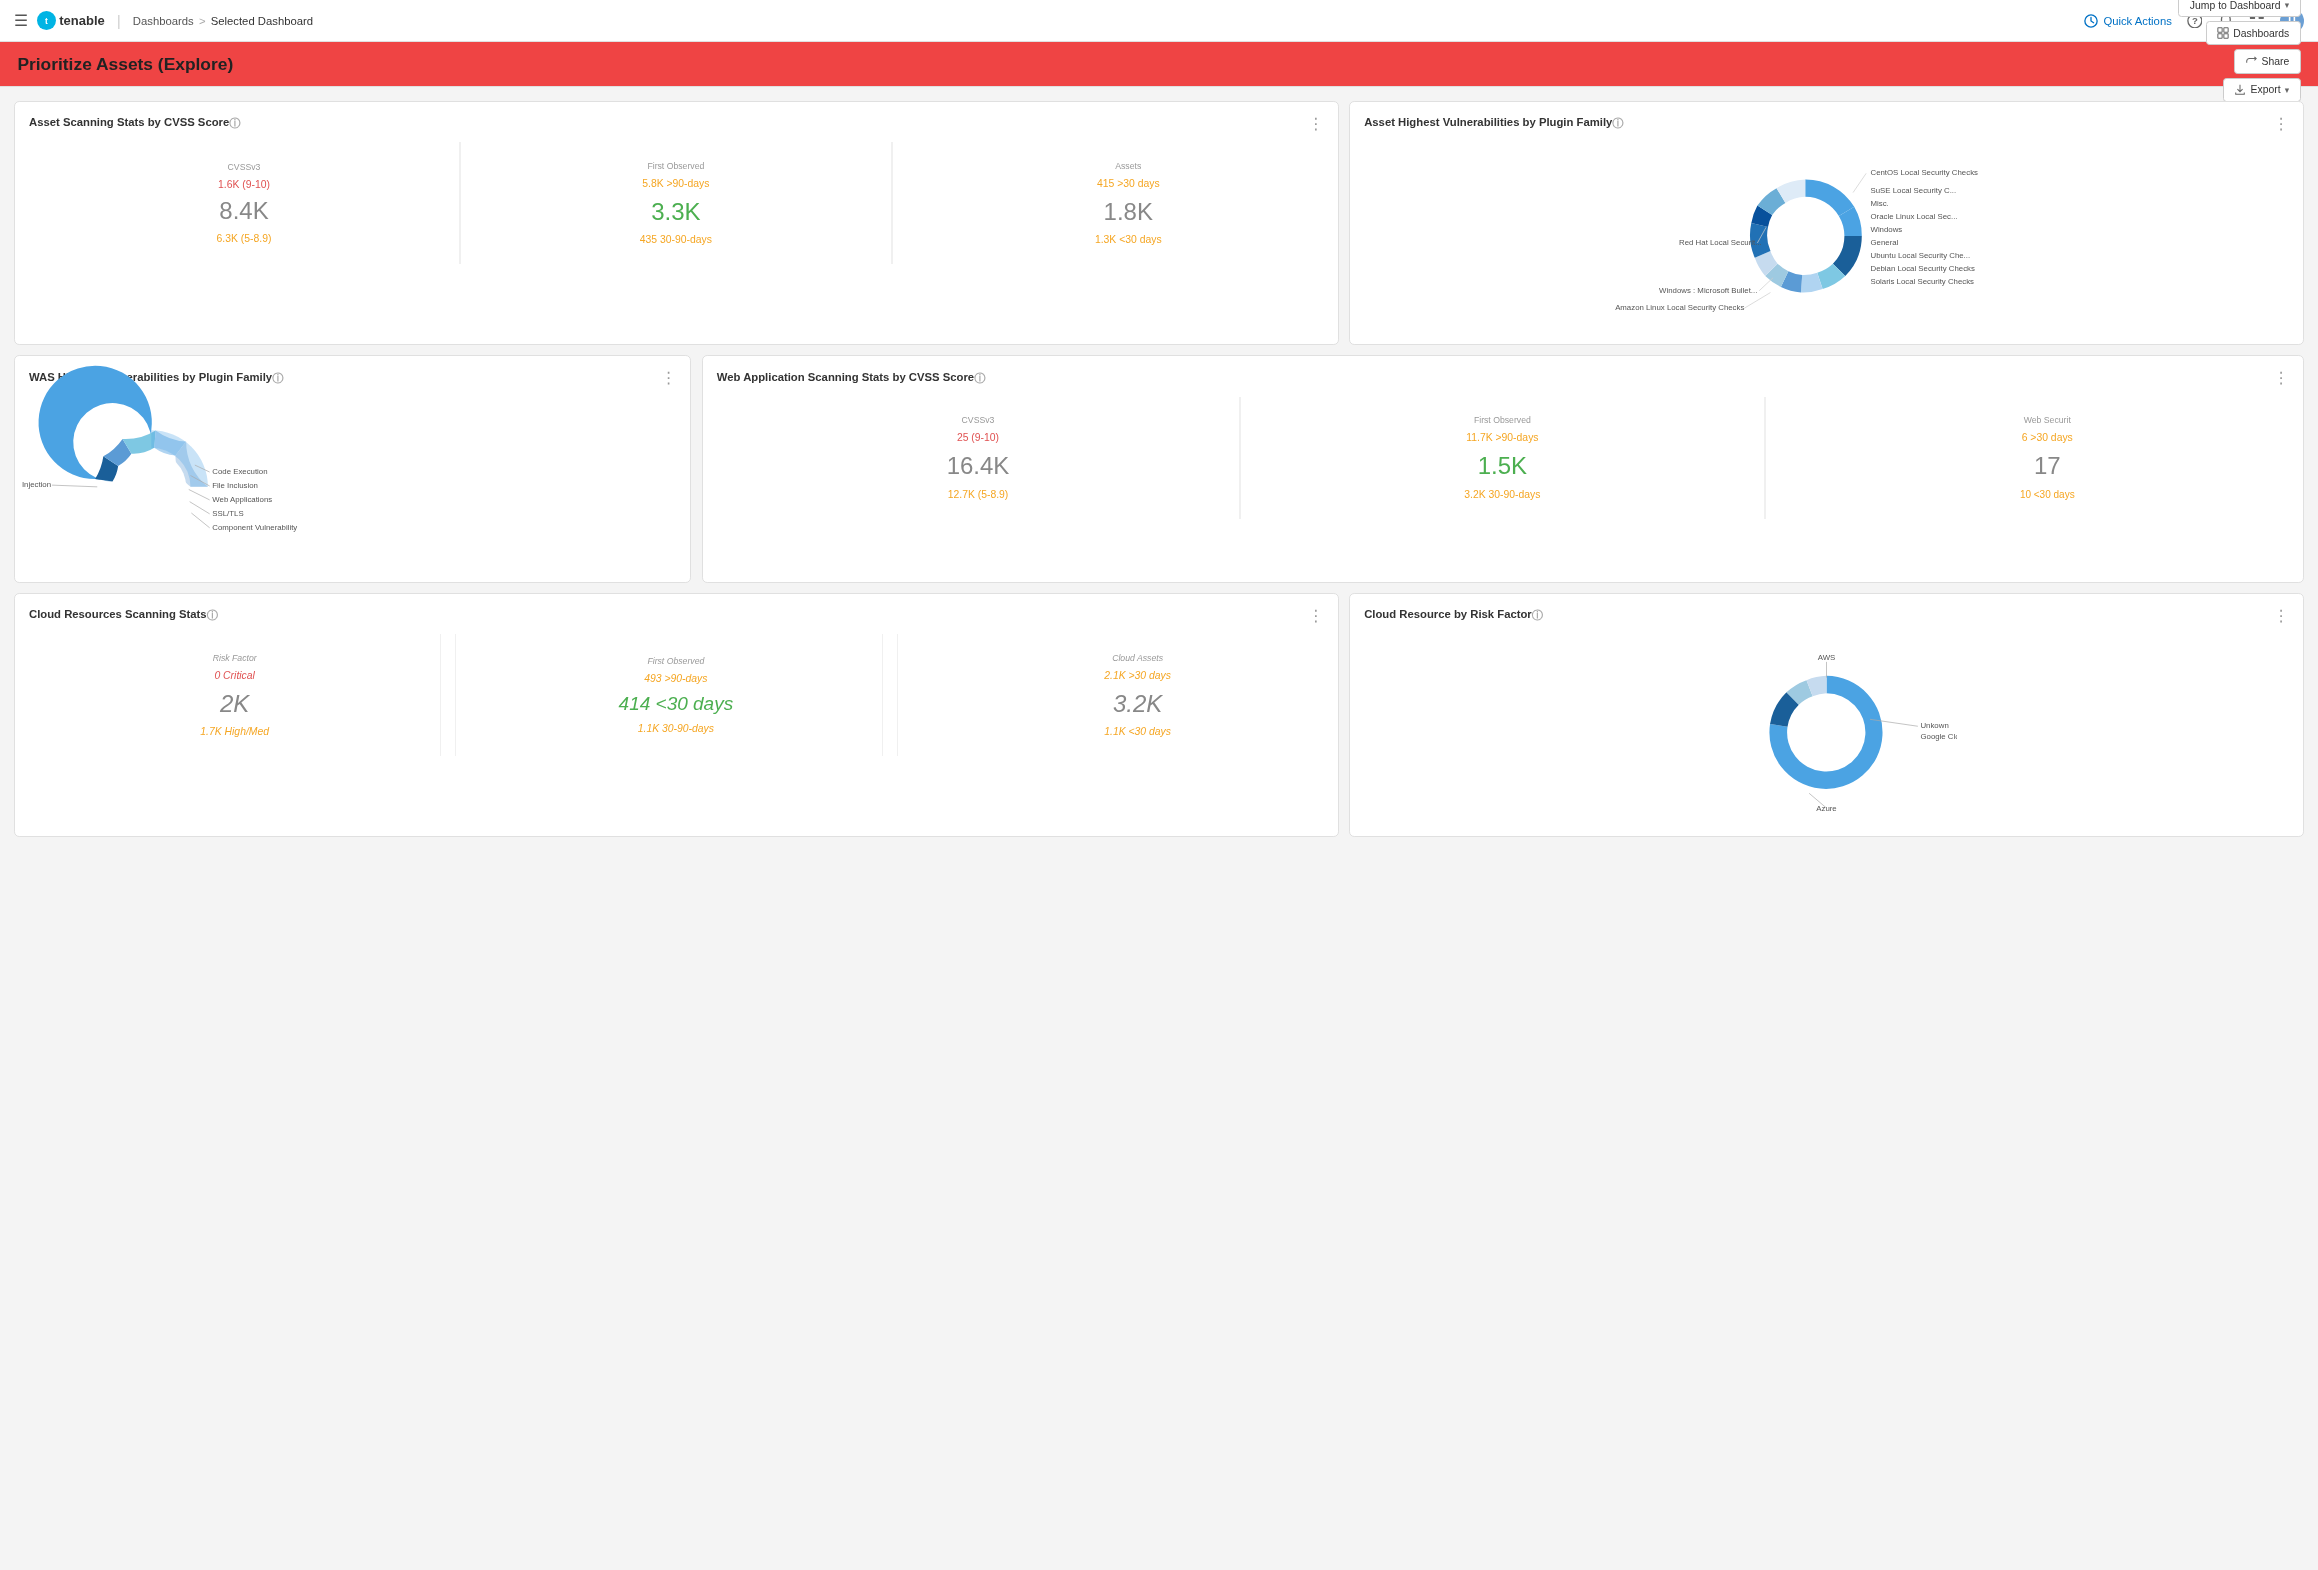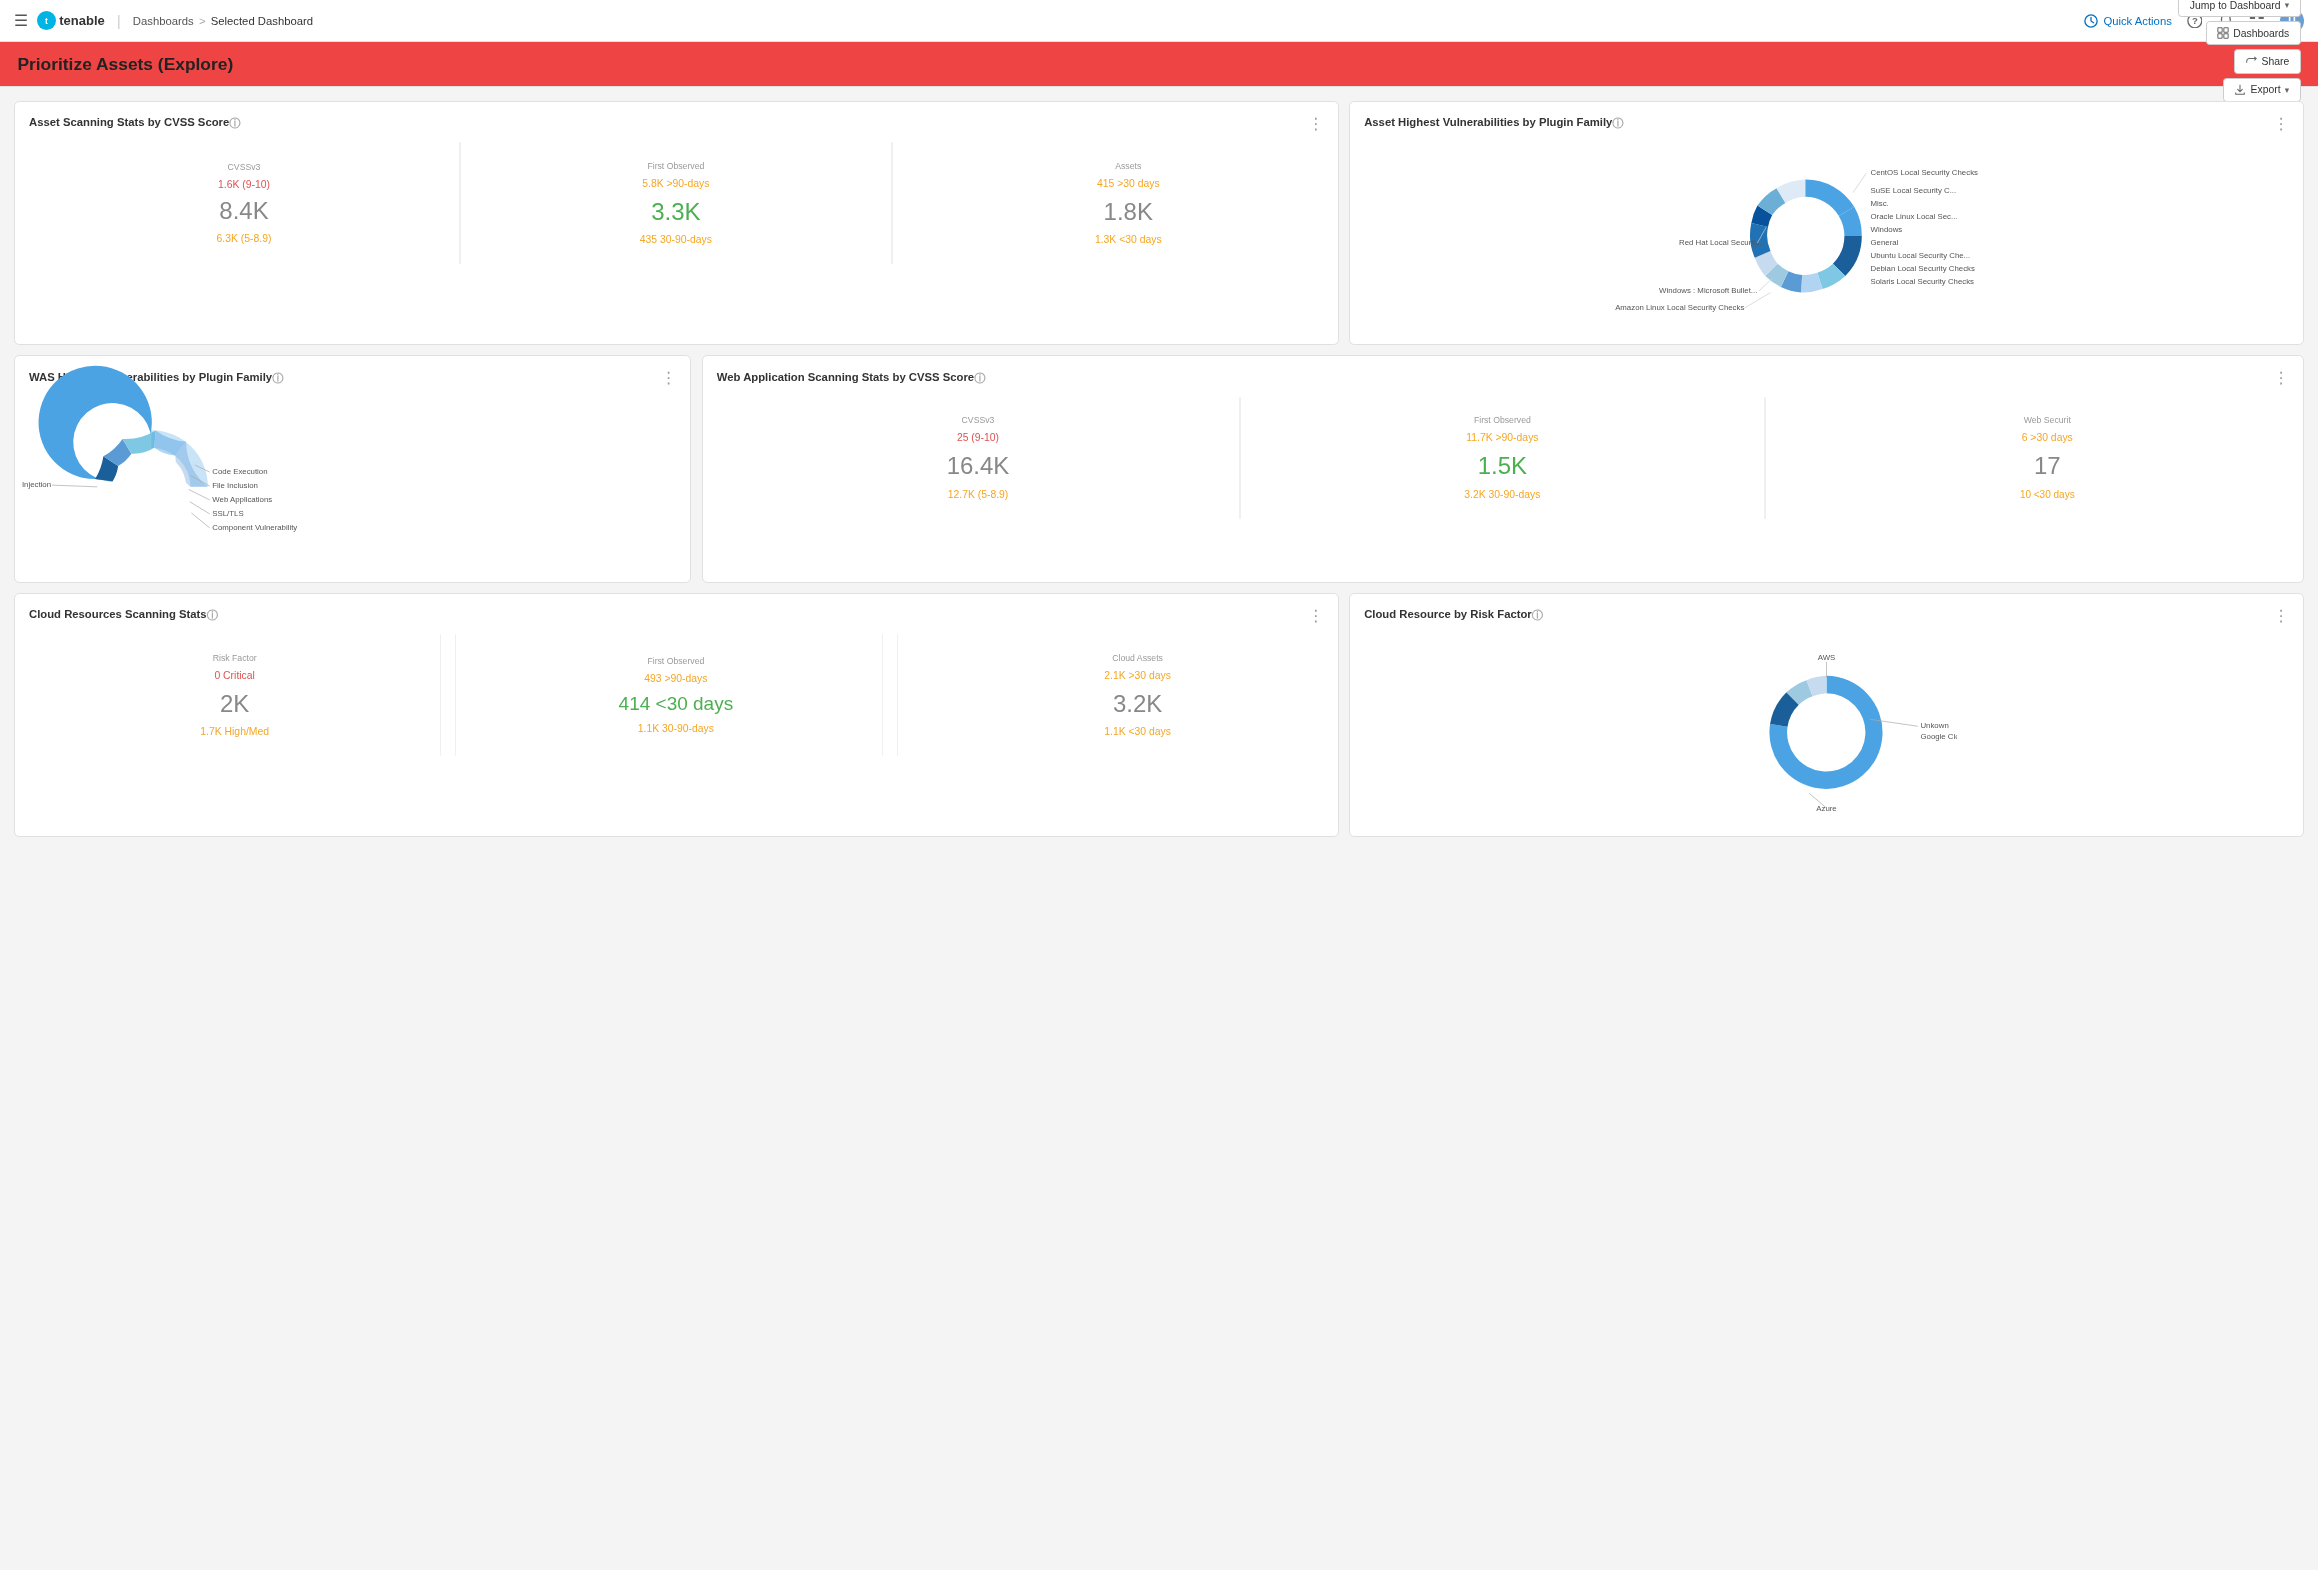--- a/index.html
+++ b/index.html
@@ -347,21 +347,21 @@
   <div class="dashboard-row">
 
     <div class="card" style="flex:1.4;">
       <div class="card-header">
         <div class="card-title">
           <span>Cloud Resources Scanning Stats</span>
           <span class="info-icon">ⓘ</span>
         </div>
         <span class="card-menu">⋮</span>
       </div>
-      <div style="display:grid; grid-template-columns: 1fr 0.9px 1fr 0.9px 1fr; gap:14px; min-height:122px;">
+      <div style="display:grid; grid-template-columns: 1fr 0.9px 1fr 0.9px 1fr; gap:14px; min-height:122px;font-style:italic;">
         <div class="col-cell">
           <div class="col-label">Risk Factor</div>
           <div style="color:#e05252;font-size:10.4px;margin-bottom:5.2px;">0 Critical</div>
           <div class="col-main">2K</div>
           <div style="color:#f5a623;font-size:10.4px;margin-top:5.2px;">1.7K High/Med</div>
         </div>
         <div style="background:#f0f0f0;"></div>
         <div class="col-cell">
           <div class="col-label">First Observed</div>
           <div style="color:#f5a623;font-size:10.4px;margin-bottom:5.2px;">493 &gt;90-days</div>

